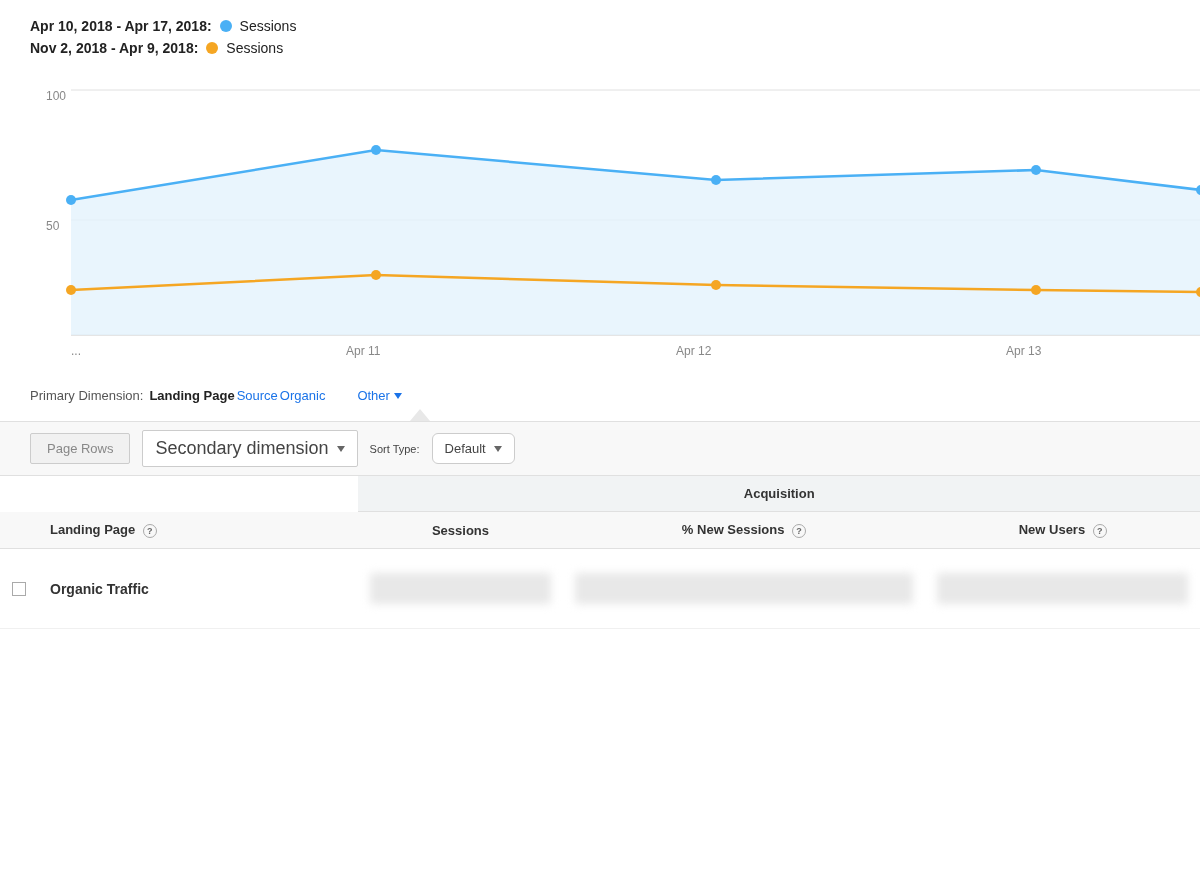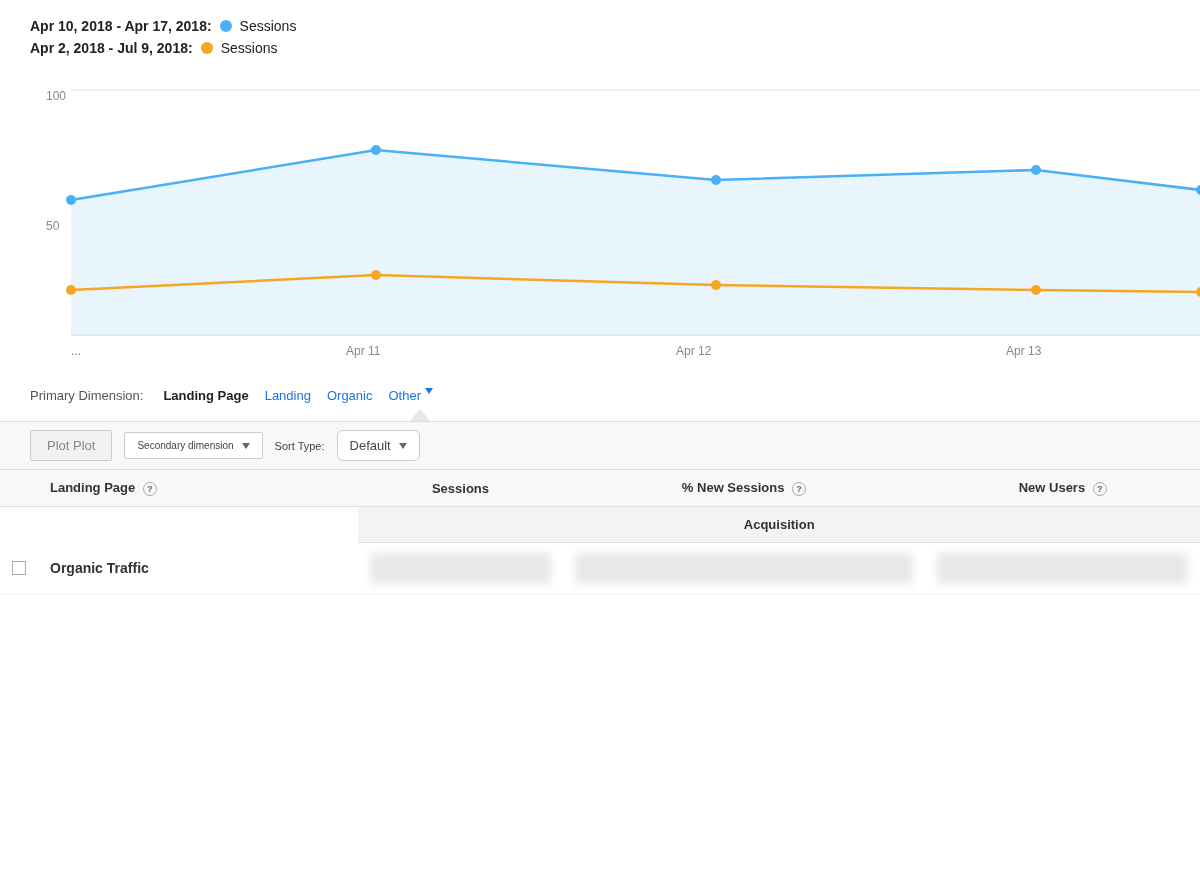--- a/index.html
+++ b/index.html
@@ -43,42 +43,43 @@
       position: relative;
     }
 
     
     .primary-dimension {
       display: flex;
       align-items: center;
       padding: 18px 30px 4px 30px;
       font-size: 13px;
       color: #555;
-      gap: 16px;
+      gap: 2px;
     }
     .primary-dimension .label {
       font-weight: normal;
       color: #555;
       margin-right: 4px;
     }
     .primary-dimension .active {
       font-weight: bold;
       color: #222;
     }
     .primary-dimension .link {
       color: #1a73e8;
       cursor: pointer;
       text-decoration: none;
     }
     .other-dropdown {
       display: flex;
-      align-items: flex-start;
+      align-items: center;
       color: #1a73e8;
       cursor: pointer;
       gap: 2px;
+      margin-left: 30px;
     }
     .dropdown-arrow {
       display: inline-block;
       width: 0;
       height: 0;
       border-left: 4px solid transparent;
       border-right: 4px solid transparent;
       border-top: 6px solid #1a73e8;
       margin-left: 2px;
     }
@@ -112,21 +113,21 @@
       color: #888;
       border-radius: 2px;
       cursor: pointer;
     }
     .secondary-dim-select {
       display: flex;
       align-items: center;
       border: 1px solid #ccc;
       background: #fff;
       padding: 7px 12px;
-      font-size: 10px;
+      font-size: 18px;
       color: #444;
       border-radius: 2px;
       cursor: pointer;
       gap: 8px;
     }
     .secondary-dim-arrow {
       display: inline-block;
       width: 0;
       height: 0;
       border-left: 4px solid transparent;
@@ -175,21 +176,21 @@
       width: 14px;
       height: 14px;
       border-radius: 50%;
       border: 1px solid #aaa;
       font-size: 9px;
       color: #666;
       margin-left: 4px;
       cursor: pointer;
     }
     tbody tr td {
-      padding: 10px 12px;
+      padding: 24px 12px;
       border-bottom: 1px solid #f0f0f0;
       vertical-align: middle;
     }
     .checkbox-cell {
       width: 36px;
       text-align: center;
     }
     .checkbox {
       width: 14px;
       height: 14px;
@@ -219,21 +220,21 @@
 </head>
 <body>
 
 <div class="legend">
   <div class="legend-row">
     <span>Apr 10, 2018 - Apr 17, 2018:</span>
     <span class="legend-dot" style="background:#4ab0f5;"></span>
     <span class="legend-label">Sessions</span>
   </div>
   <div class="legend-row">
-    <span>Apr 2, 2018 - Jul 9, 2018:</span>
+    <span>Nov 2, 2018 - Apr 9, 2018:</span>
     <span class="legend-dot" style="background:#f5a623;"></span>
     <span class="legend-label">Sessions</span>
   </div>
 </div>
 
 <div class="chart-container">
   <svg width="1200" height="290" viewBox="0 0 1200 290">
 
     <text x="30" y="30" font-size="12" fill="#888">100</text>
     <text x="30" y="160" font-size="12" fill="#888">50</text>
@@ -263,72 +264,72 @@
     <text x="55" y="285" font-size="12" fill="#888">...</text>
     <text x="330" y="285" font-size="12" fill="#888">Apr 11</text>
     <text x="660" y="285" font-size="12" fill="#888">Apr 12</text>
     <text x="990" y="285" font-size="12" fill="#888">Apr 13</text>
   </svg>
 </div>
 
 <div class="primary-dimension">
   <span class="label">Primary Dimension:</span>
   <span class="active">Landing Page</span>
-  <a class="link">Landing</a>
+  <a class="link">Source</a>
   <a class="link">Organic</a>
   <span class="other-dropdown">
     <span>Other</span>
     <span class="dropdown-arrow"></span>
   </span>
 </div>
 
 <div style="padding-left: 210px;">
   <div class="triangle-pointer"></div>
 </div>
 
 <div class="toolbar">
-  <button class="plot-rows-btn">Plot Plot</button>
+  <button class="plot-rows-btn">Page Rows</button>
   <div class="secondary-dim-select">
     <span>Secondary dimension</span>
     <span class="secondary-dim-arrow"></span>
   </div>
   <span class="sort-label">Sort Type:</span>
   <div class="sort-select">
     <span>Default</span>
     <span class="secondary-dim-arrow"></span>
   </div>
 </div>
 
 <div class="table-wrapper">
   <table>
     <thead>
 
       <tr>
+        <th colspan="1" style="background:#fff; border:none;"></th>
+        <th colspan="1" style="background:#fff; border:none;"></th>
+        <th colspan="3" class="acq-span">
+          <span>Acquisition</span>
+        </th>
+      </tr>
+      <tr>
         <th class="checkbox-cell" style="background:#f8f8f8;"></th>
         <th>
           <span>Landing Page</span>
           <span class="help-icon">?</span>
         </th>
         <th style="text-align:center;">
           <span>Sessions</span>
         </th>
         <th style="text-align:center;">
           <span>% New Sessions</span>
           <span class="help-icon">?</span>
         </th>
         <th style="text-align:center;">
           <span>New Users</span>
           <span class="help-icon">?</span>
-        </th>
-      </tr>
-      <tr>
-        <th colspan="1" style="background:#fff; border:none;"></th>
-        <th colspan="1" style="background:#fff; border:none;"></th>
-        <th colspan="3" class="acq-span">
-          <span>Acquisition</span>
         </th>
       </tr>
     </thead>
     <tbody>
       <tr>
         <td class="checkbox-cell">
           <div class="checkbox"></div>
         </td>
         <td class="landing-page-cell">
           <span>Organic Traffic</span>

